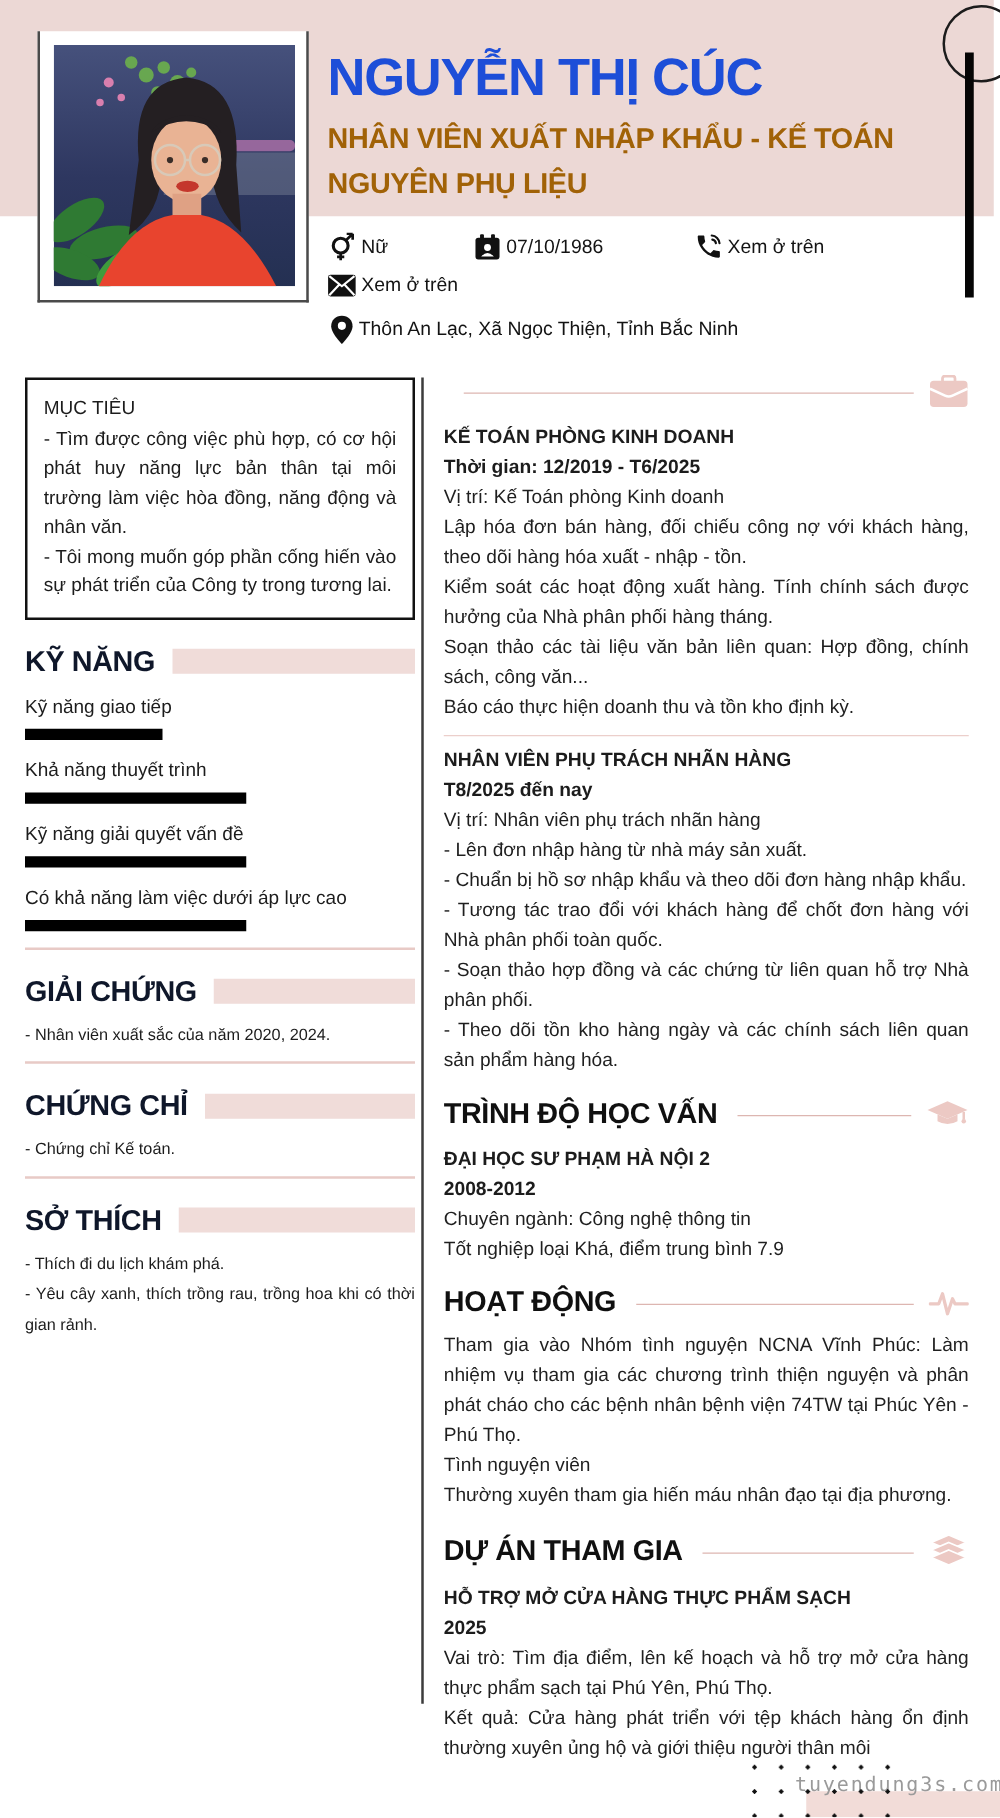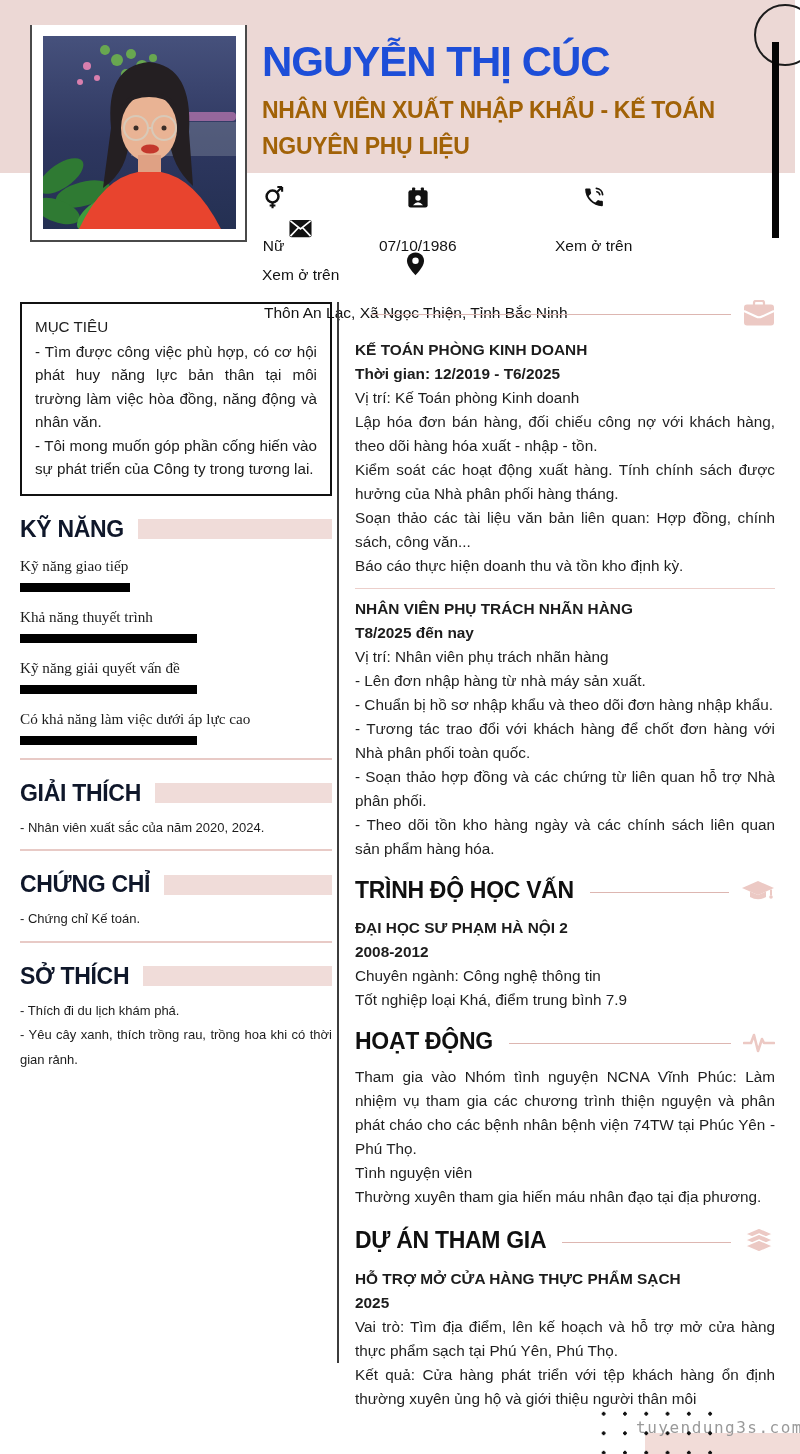--- a/index.html
+++ b/index.html
@@ -16,34 +16,34 @@
   .black-bar { position:absolute; left:772px; top:42px; width:7px; height:196px; background:#050505; }
   .photo-frame { position:absolute; left:30px; top:25px; width:217px; height:217px; background:#fff;
     border-left:2px solid #4a4a4a; border-right:2px solid #4a4a4a; border-bottom:2px solid #4a4a4a;
     padding:11px; }
   .photo-frame svg { display:block; width:193px; height:193px; }
   .name-block { position:absolute; left:262px; top:36px; width:500px; }
   .name-block h1 { font-size:42px; font-weight:700; letter-spacing:-1px; color:#1d4ed8; line-height:52px; }
   .job-title { margin-top:4px; font-size:23px; font-weight:700; letter-spacing:-0.3px; line-height:36px; color:#a16207; }
   .contact { position:absolute; left:262px; top:186px; width:530px; font-size:15.5px; color:#131313; }
   .c-row { position:relative; height:33px; }
-  .c-item { position:absolute; top:0; display:flex; align-items:center; gap:28px; white-space:nowrap;flex-direction:column; }
+  .c-item { position:absolute; top:0; display:flex; align-items:center; gap:4px; white-space:nowrap; }
   .c-item svg { flex:0 0 auto; }
   
   .v-divider { position:absolute; left:337px; top:302px; width:2px; height:1061px; background:#3c3c3c; }
   .left-col { position:absolute; left:20px; top:302px; width:312px; }
   .right-col { position:absolute; left:355px; top:298px; width:420px; }
   
   .objective-box { border:2px solid #111; padding:11px 13px 13px 13px; font-size:15.2px; line-height:23.5px; }
   .objective-box .obj-head { margin-bottom:1px; }
   .objective-box p { text-align:justify; }
   .sec-h { display:flex; align-items:center; margin-top:20px; }
   .sec-h h2 { font-size:23px; font-weight:700; letter-spacing:-0.3px; color:#0f172a; white-space:nowrap; }
   .sec-h .rect { flex:1; height:20px; background:#f0dcd9; margin-left:14px; }
-  .skills { margin-top:11px;font-family:Liberation Serif, serif; }
+  .skills { margin-top:11px; }
   .skill { margin-bottom:13px; }
   .skill .lbl { font-size:15.2px; line-height:23px; }
   .skill .bar { height:9px; background:#000; margin-top:6px; }
   .l-divider { height:2px; background:#e8cac6; margin-top:9px; }
   .l-text { font-size:13px; line-height:24.5px; margin-top:9px; text-align:justify; }
   .left-col .sec-h + .l-text { margin-top:9px; }
   
   .sec-h-r { display:flex; align-items:center; margin-top:16px; }
   .sec-h-r h2 { font-size:23px; font-weight:700; letter-spacing:-0.3px; color:#101010; white-space:nowrap; }
   .sec-h-r .line { flex:1; height:1px; background:#ddb6b1; margin:4px 12px 0 16px; }
@@ -201,21 +201,21 @@
       </div>
       <div class="skill">
         <div class="lbl">Có khả năng làm việc dưới áp lực cao</div>
         <div class="bar" style="width: 177px;"></div>
       </div>
     </div>
 
     <div class="l-divider"></div>
 
     <div class="sec-h">
-      <h2>GIẢI THÍCH</h2>
+      <h2>GIẢI CHỨNG</h2>
       <div class="rect"></div>
     </div>
     <p class="l-text">- Nhân viên xuất sắc của năm 2020, 2024.</p>
 
     <div class="l-divider"></div>
 
     <div class="sec-h">
       <h2>CHỨNG CHỈ</h2>
       <div class="rect"></div>
     </div>

